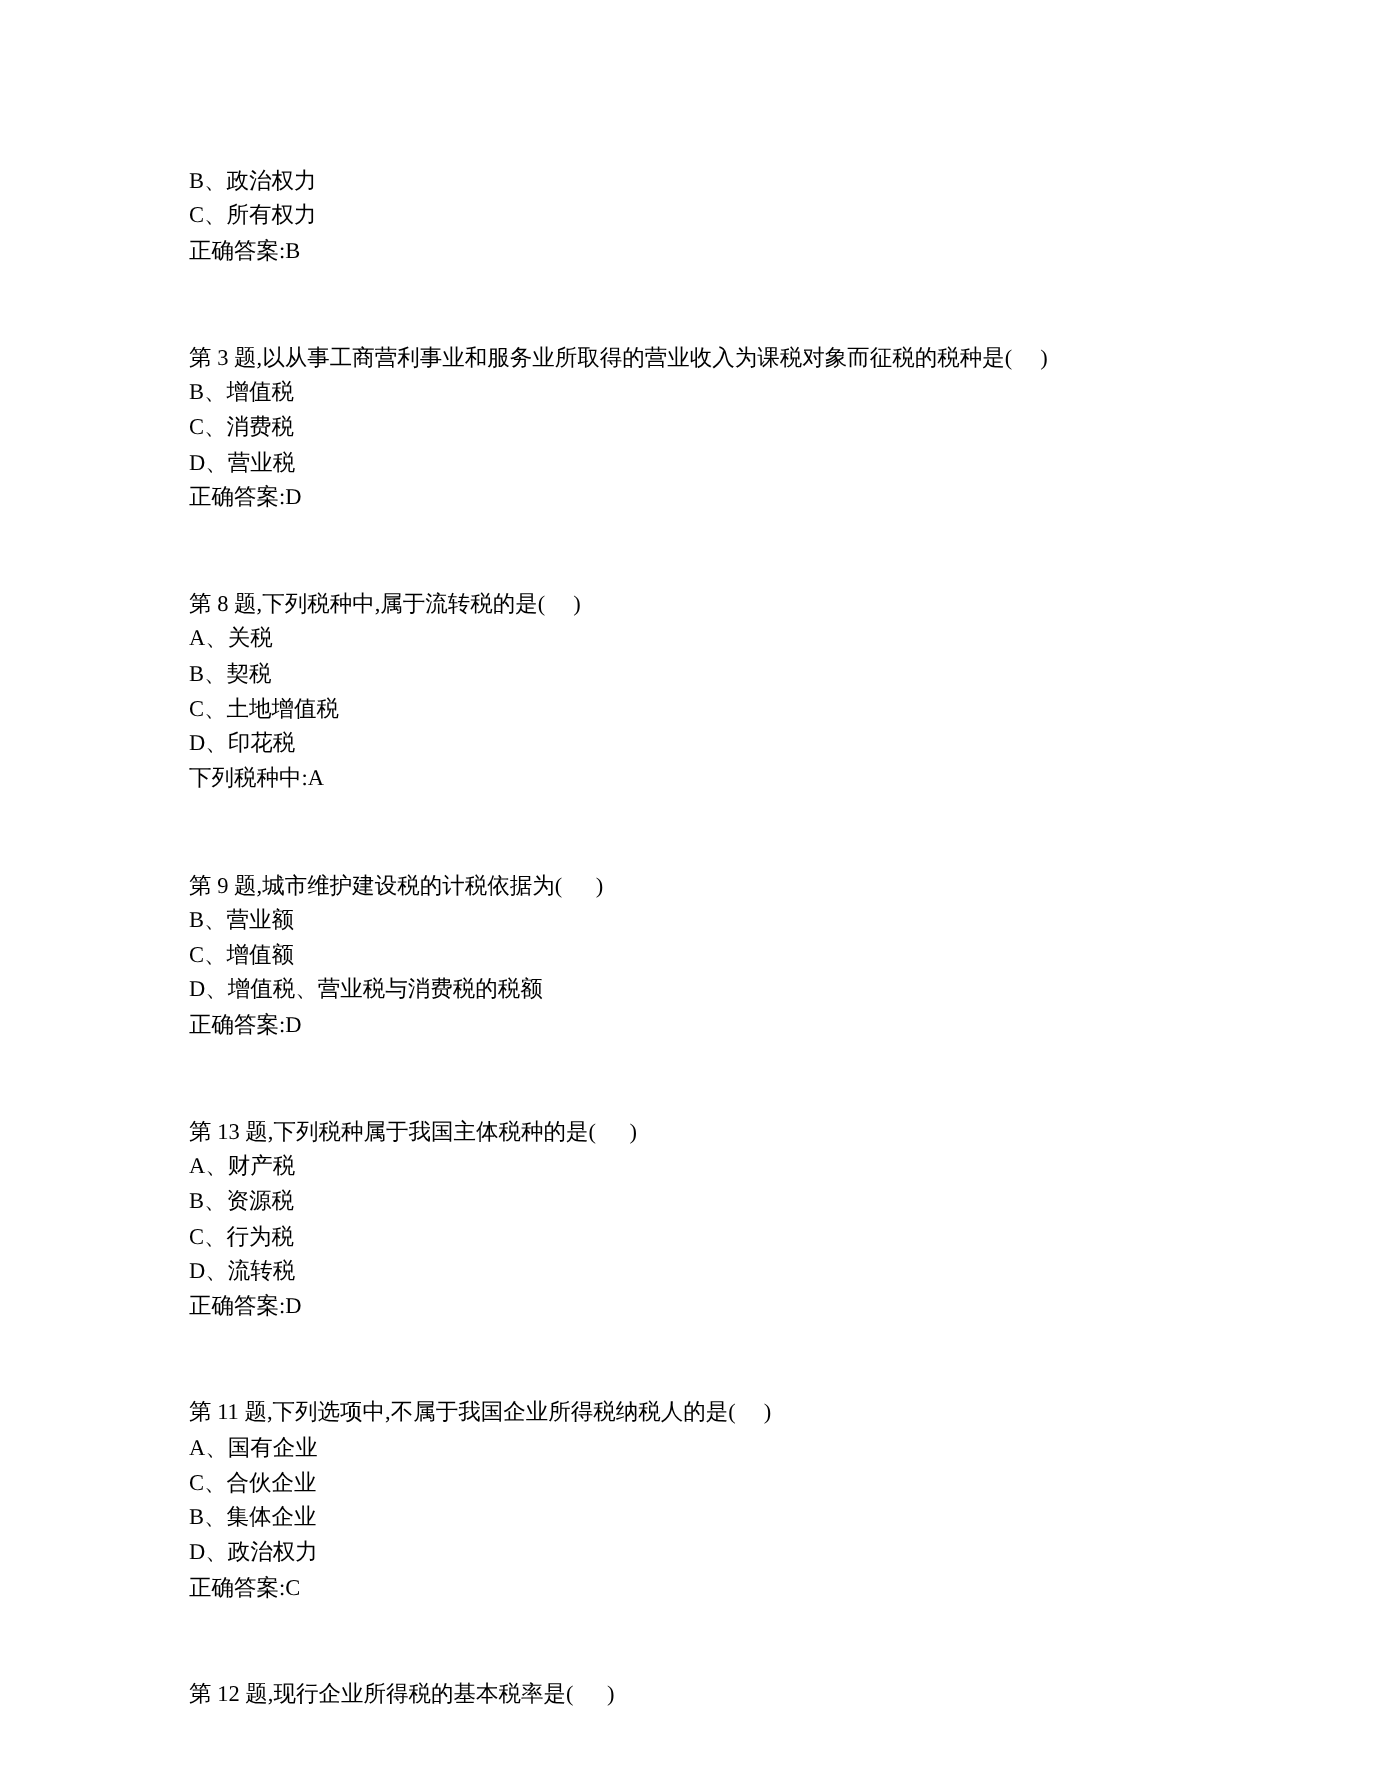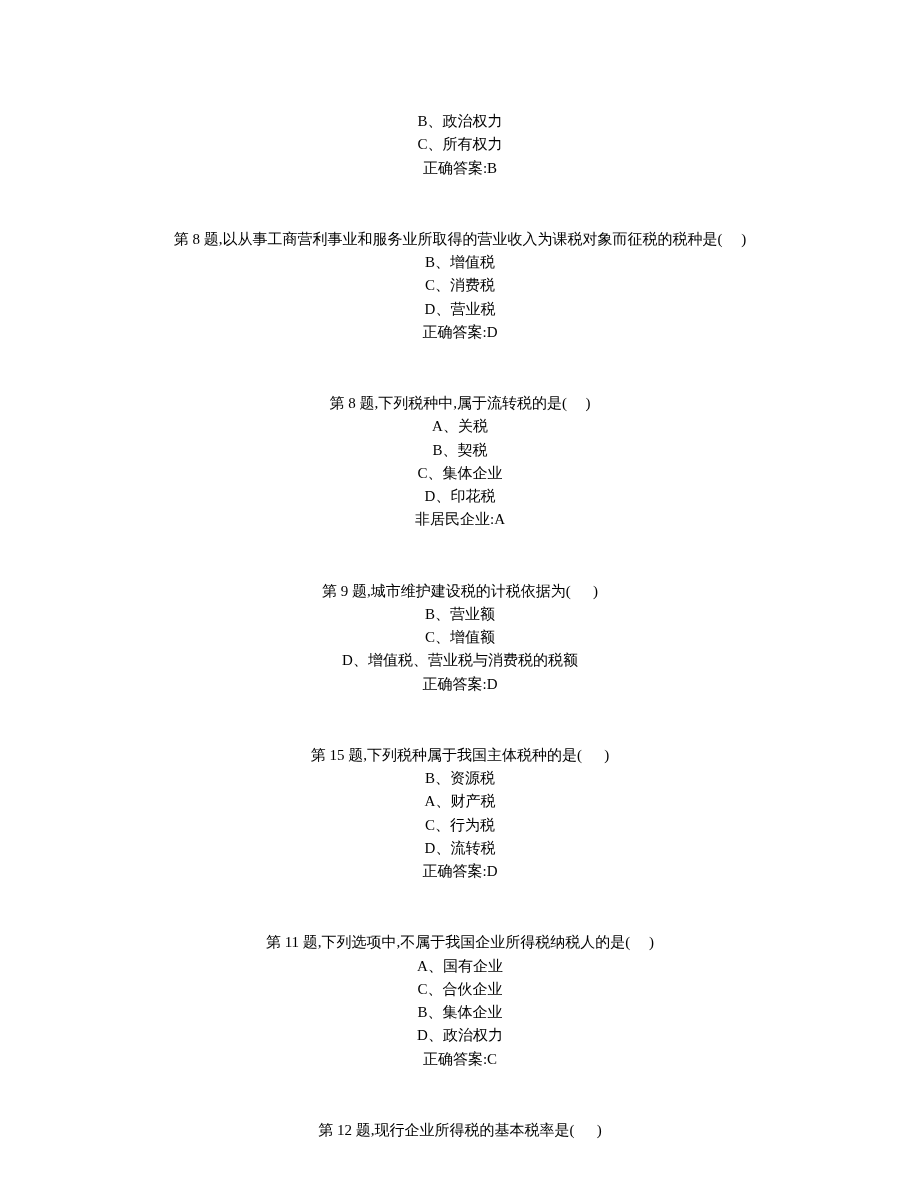--- a/index.html
+++ b/index.html
@@ -8,64 +8,63 @@
       line-height: 1.55;
       color: #000;
       background: #fff;
       margin: 0;
       padding: 110px 126px 80px 126px;
       width: 920px;
       box-sizing: border-box;
     }
     .block {
       margin-bottom: 48px;
-      text-align: center;
     }
     .line {
       white-space: pre;
     }
   </style>
 </head>
 <body>
 
 <div class="block">
   <div class="line">B、政治权力</div>
   <div class="line">C、所有权力</div>
   <div class="line">正确答案:B</div>
 </div>
 
 <div class="block">
-  <div class="line">第 8 题,以从事工商营利事业和服务业所取得的营业收入为课税对象而征税的税种是(     )</div>
+  <div class="line">第 3 题,以从事工商营利事业和服务业所取得的营业收入为课税对象而征税的税种是(     )</div>
   <div class="line">B、增值税</div>
   <div class="line">C、消费税</div>
   <div class="line">D、营业税</div>
   <div class="line">正确答案:D</div>
 </div>
 
 <div class="block">
   <div class="line">第 8 题,下列税种中,属于流转税的是(     )</div>
   <div class="line">A、关税</div>
   <div class="line">B、契税</div>
-  <div class="line">C、集体企业</div>
+  <div class="line">C、土地增值税</div>
   <div class="line">D、印花税</div>
-  <div class="line">非居民企业:A</div>
+  <div class="line">下列税种中:A</div>
 </div>
 
 <div class="block">
   <div class="line">第 9 题,城市维护建设税的计税依据为(      )</div>
   <div class="line">B、营业额</div>
   <div class="line">C、增值额</div>
   <div class="line">D、增值税、营业税与消费税的税额</div>
   <div class="line">正确答案:D</div>
 </div>
 
 <div class="block">
-  <div class="line">第 15 题,下列税种属于我国主体税种的是(      )</div>
+  <div class="line">第 13 题,下列税种属于我国主体税种的是(      )</div>
+  <div class="line">A、财产税</div>
   <div class="line">B、资源税</div>
-  <div class="line">A、财产税</div>
   <div class="line">C、行为税</div>
   <div class="line">D、流转税</div>
   <div class="line">正确答案:D</div>
 </div>
 
 <div class="block">
   <div class="line">第 11 题,下列选项中,不属于我国企业所得税纳税人的是(     )</div>
   <div class="line">A、国有企业</div>
   <div class="line">C、合伙企业</div>
   <div class="line">B、集体企业</div>

